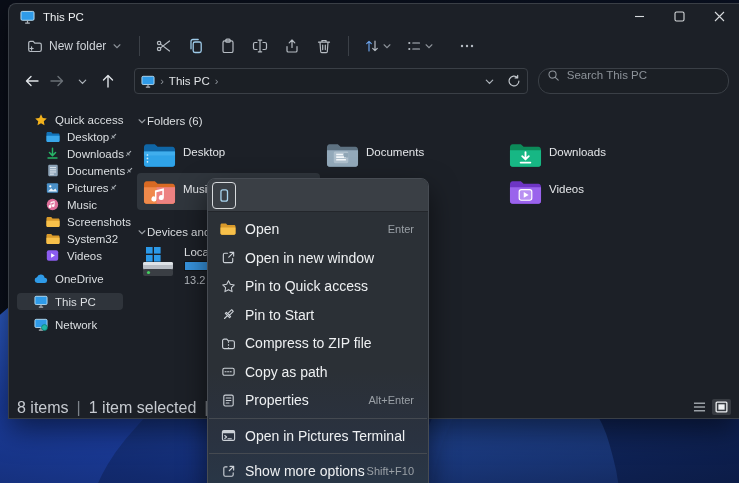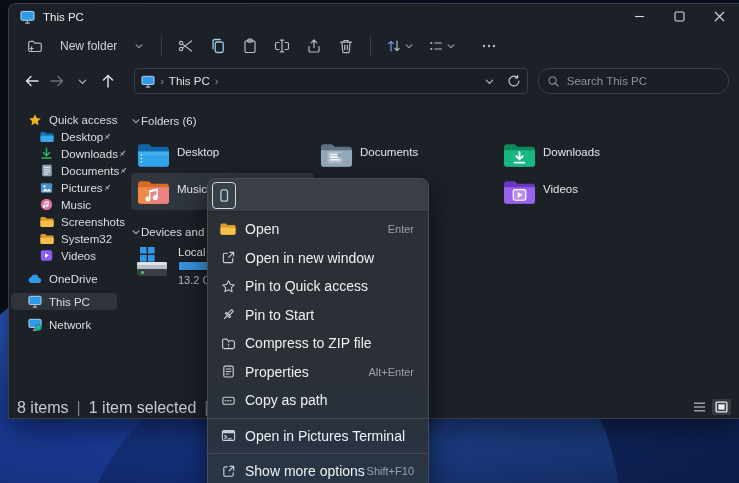--- a/index.html
+++ b/index.html
@@ -27,40 +27,40 @@
   .window { position:absolute; left:8px; top:3px; width:731px; height:416px;
     background:#1c2027; border-radius:8px 0 0 0; border:1px solid #3a3f46; border-right:none;
     box-shadow:0 10px 30px rgba(0,0,0,.55); display:flex; flex-direction:column; }
 
   .titlebar { height:25px; display:flex; align-items:center; padding-left:11px; flex:none; }
   .titlebar .title { margin-left:8px; font-size:11.5px; color:#eceef0; }
   .win-controls { margin-left:auto; display:flex; height:100%; }
   .win-btn { width:40px; height:100%; display:flex; align-items:center; justify-content:center; color:#d7dadd; }
 
   .commandbar { height:34px; display:flex; align-items:center; padding:0 10px; flex:none; gap:2px; }
-  .cmd-btn { display:flex; align-items:center; gap:17px; padding:5px 8px; border-radius:4px; color:#cfd3d8; }
+  .cmd-btn { display:flex; align-items:center; gap:6px; padding:5px 8px; border-radius:4px; color:#cfd3d8; }
   .cmd-ic { width:30px; height:26px; display:flex; align-items:center; justify-content:center; border-radius:4px; color:#b6bcc3; }
   .cmd-sep { width:1px; height:20px; background:#3b4047; margin:0 7px; }
   .cmd-group { display:flex; align-items:center; gap:2px; padding:4px 6px; border-radius:4px; color:#b6bcc3; }
   .chev { color:#8d939a; display:flex; }
 
   .navbar { height:36px; display:flex; align-items:center; padding:0 10px; flex:none; }
   .nav-ic { width:26px; height:26px; display:flex; align-items:center; justify-content:center; border-radius:4px; }
   .addressbar { margin-left:14px; width:404px; height:26px; background:#1b1f25; border:1px solid #3a3f46;
     border-radius:4px; display:flex; align-items:center; padding:0 6px; }
   .crumb-sep { color:#8d939a; font-size:11px; margin:0 5px; }
   .crumb { font-size:11.5px; color:#dfe2e5; }
   .addr-right { margin-left:auto; display:flex; align-items:center; gap:4px; color:#aeb4bb; }
   .searchbox { margin-left:10px; width:196px; height:26px; background:#1b1f25; border:1px solid #3a3f46;
-    border-radius:12px; display:flex; align-items:center; padding:0 8px; gap:7px; }
+    border-radius:12px; display:flex; align-items:flex-start; padding:0 8px; gap:7px; }
   .searchbox input { background:transparent; border:none; outline:none; color:#d0d4d9; font-size:11.5px; width:130px;
     font-family:"Liberation Sans","DejaVu Sans",sans-serif; }
   .searchbox input::placeholder { color:#8d939a; }
 
-  .main { flex:1; display:flex; min-height:0; }
+  .main { flex:1; display:flex; min-height:0;padding-left:6px; }
   
   .sidebar { width:110px; flex:none; padding-top:12px; font-size:11.5px; }
   .side-row { height:17px; display:flex; align-items:center; padding-left:16px; margin:0 2px; border-radius:4px; color:#dcdfe2; }
   .side-row.child { padding-left:28px; }
   .side-row.selected { background:#2f343b; }
   .side-ic { width:15px; height:15px; flex:none; display:flex; align-items:center; justify-content:center; margin-right:7px; }
   .side-label { white-space:nowrap; }
   .side-pin { margin-left:auto; margin-right:6px; color:#aab0b6; display:flex; }
   .side-gap { height:6px; }
 
@@ -625,37 +625,37 @@
           <svg width="15" height="15" viewBox="0 0 16 16" fill="none" stroke="currentColor" stroke-width="1.2" stroke-linejoin="round">
             <path d="M1.7 5A1.7 1.7 0 0 1 3.4 3.3h2.8l1.6 1.8h4.8A1.7 1.7 0 0 1 14.3 6.8v5A1.7 1.7 0 0 1 12.6 13.5H3.4A1.7 1.7 0 0 1 1.7 11.8z"></path>
             <path d="M8 5.5v7.5" stroke-dasharray="1.6 1.6"></path>
           </svg>
         </span>
       <span class="menu-label">Compress to ZIP file</span>
       <span class="menu-shortcut"></span>
     </div>
     <div class="menu-item">
       <span class="menu-ic">
+          <svg width="15" height="15" viewBox="0 0 16 16" fill="none" stroke="currentColor" stroke-width="1.2">
+            <rect x="2" y="4.5" width="12" height="7.5" rx="1.5"></rect>
+            <path d="M4.3 8.2h1.2M7 8.2h1.2M9.7 8.2h1.2" stroke-linecap="round"></path>
+          </svg>
+        </span>
+      <span class="menu-label">Copy as path</span>
+      <span class="menu-shortcut"></span>
+    </div>
+    <div class="menu-item">
+      <span class="menu-ic">
           <svg width="15" height="15" viewBox="0 0 16 16" fill="none" stroke="currentColor" stroke-width="1.2" stroke-linecap="round">
             <rect x="3" y="2.2" width="10" height="11.6" rx="1.5"></rect>
             <path d="M5.5 5.3h5M5.5 8h5M5.5 10.7h3"></path>
           </svg>
         </span>
       <span class="menu-label">Properties</span>
       <span class="menu-shortcut">Alt+Enter</span>
-    </div>
-    <div class="menu-item">
-      <span class="menu-ic">
-          <svg width="15" height="15" viewBox="0 0 16 16" fill="none" stroke="currentColor" stroke-width="1.2">
-            <rect x="2" y="4.5" width="12" height="7.5" rx="1.5"></rect>
-            <path d="M4.3 8.2h1.2M7 8.2h1.2M9.7 8.2h1.2" stroke-linecap="round"></path>
-          </svg>
-        </span>
-      <span class="menu-label">Copy as path</span>
-      <span class="menu-shortcut"></span>
     </div>
     <div class="menu-sep"></div>
     <div class="menu-item">
       <span class="menu-ic">
           <svg width="15" height="15" viewBox="0 0 16 16">
             <rect x="1.5" y="2.8" width="13" height="10.4" rx="1.5" fill="none" stroke="currentColor" stroke-width="1.2"></rect>
             <path d="M1.5 4.3a1.5 1.5 0 0 1 1.5-1.5h10a1.5 1.5 0 0 1 1.5 1.5v1.2h-13z" fill="currentColor"></path>
             <path d="M4 8l2 1.6L4 11.2M7.5 11.4h3.5" stroke="currentColor" stroke-width="1.2" fill="none" stroke-linecap="round" stroke-linejoin="round"></path>
           </svg>
         </span>

